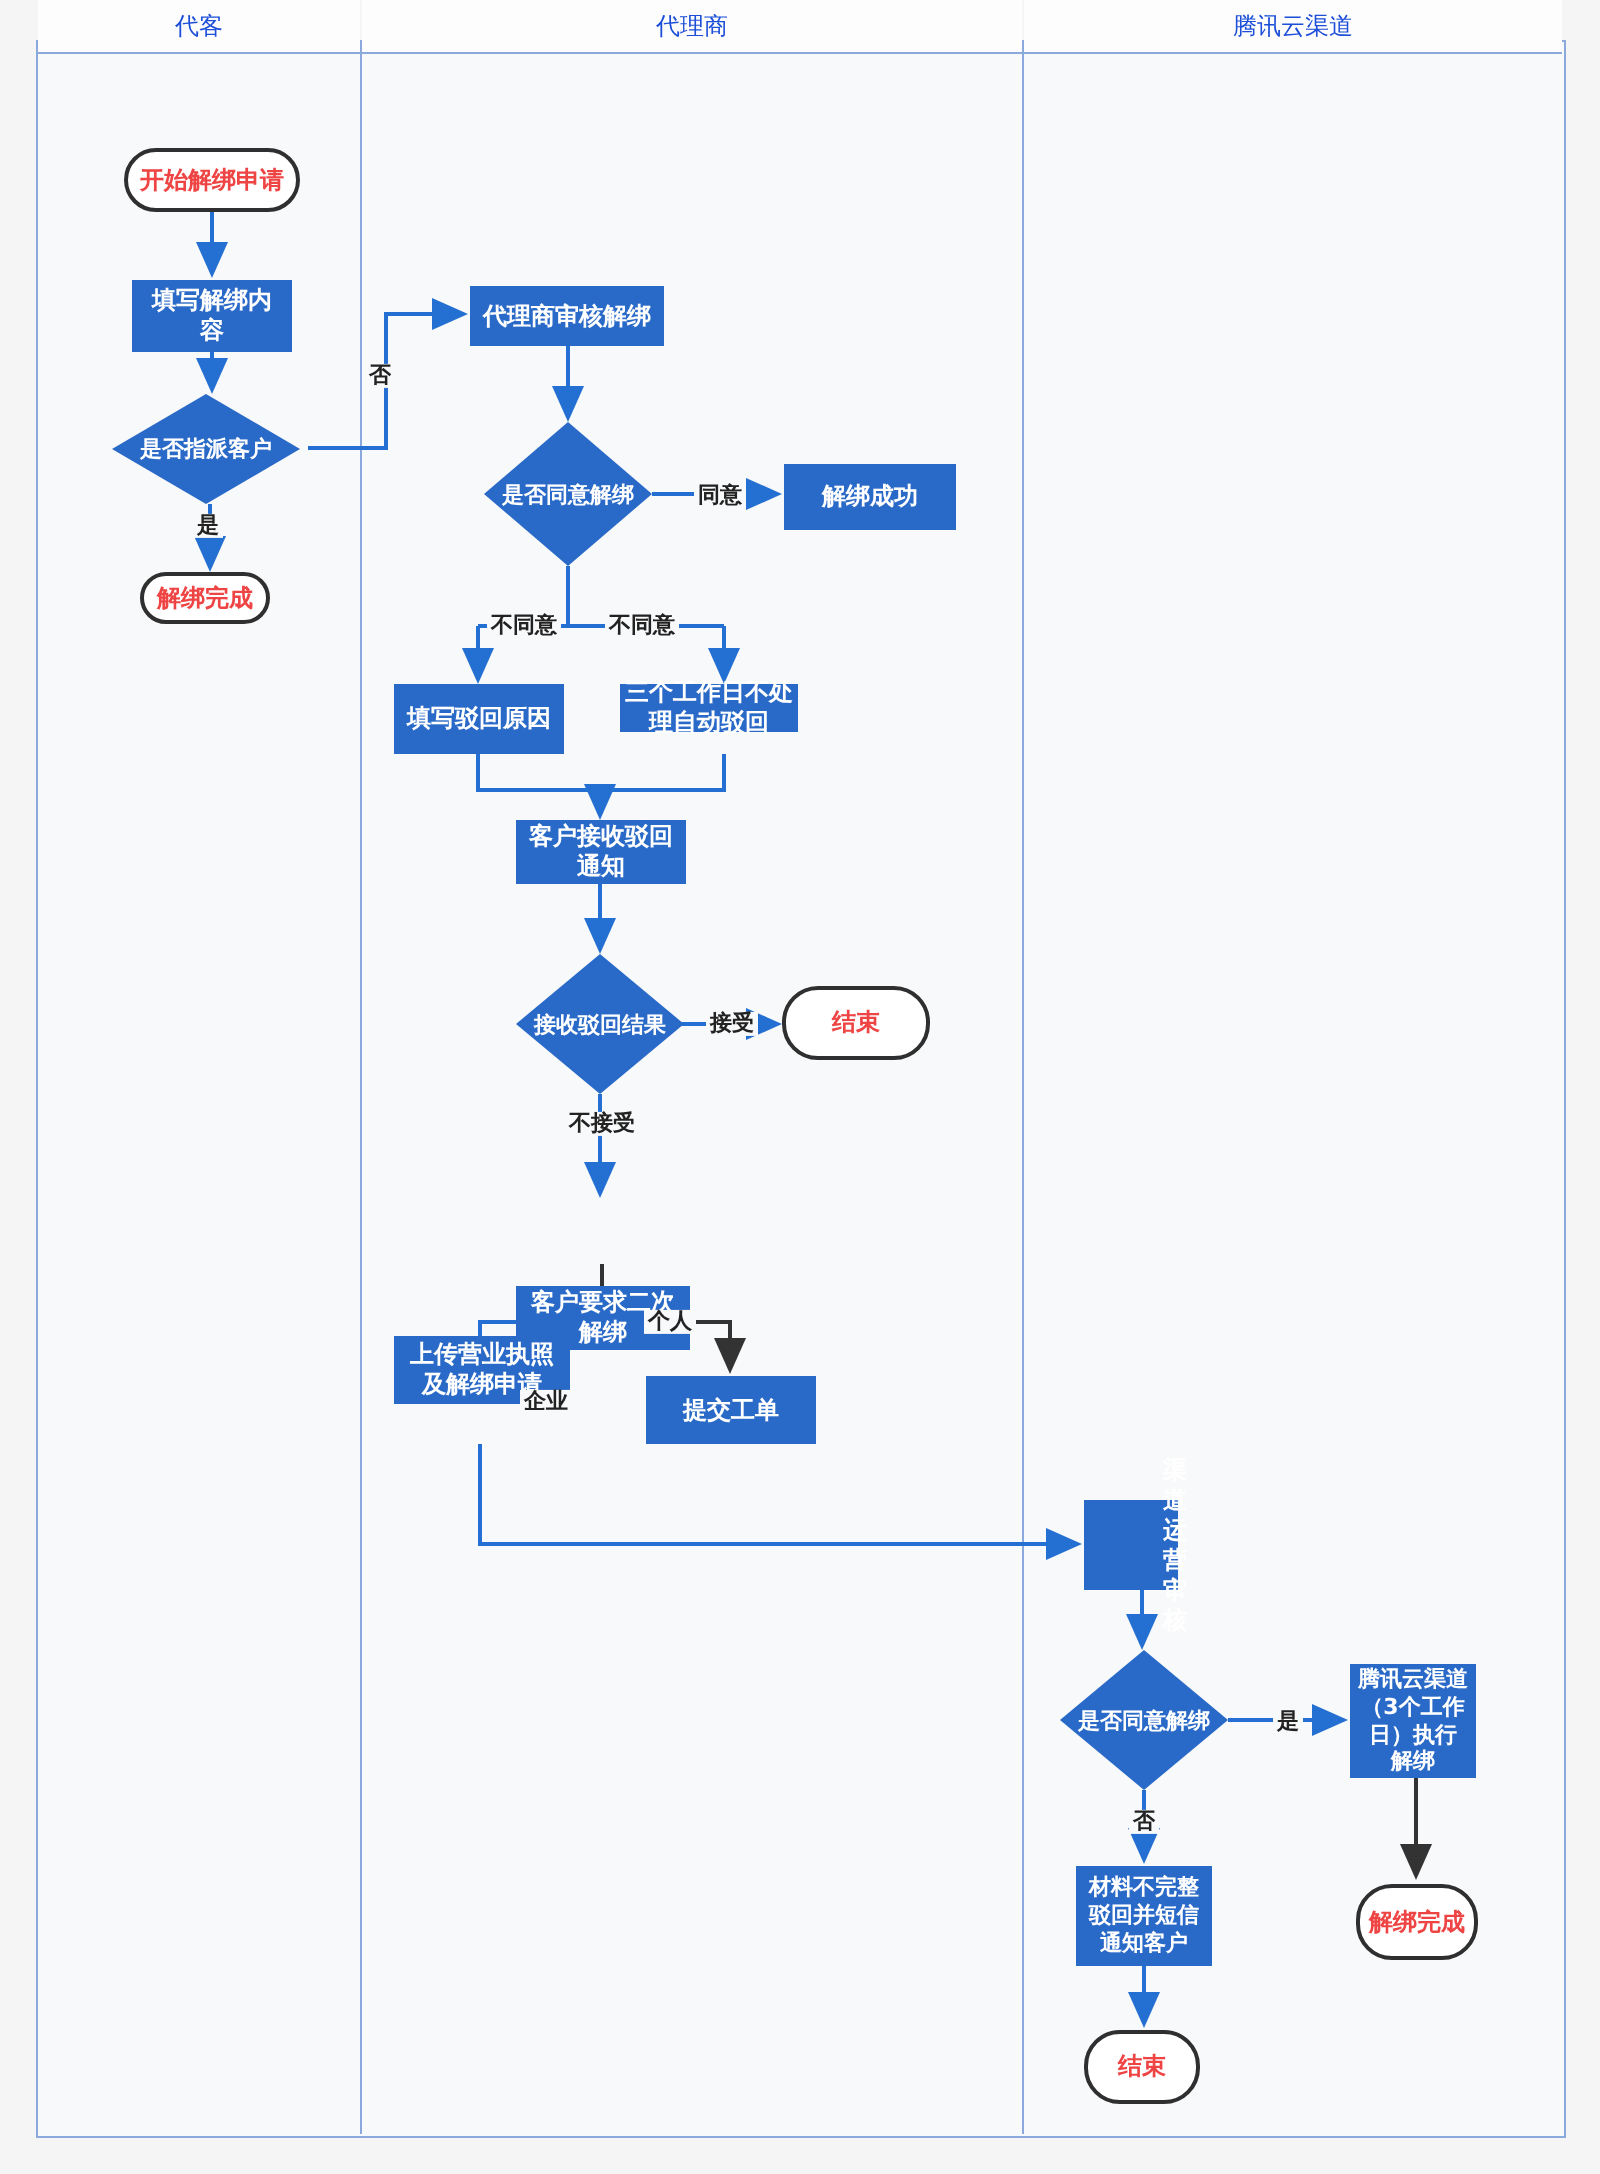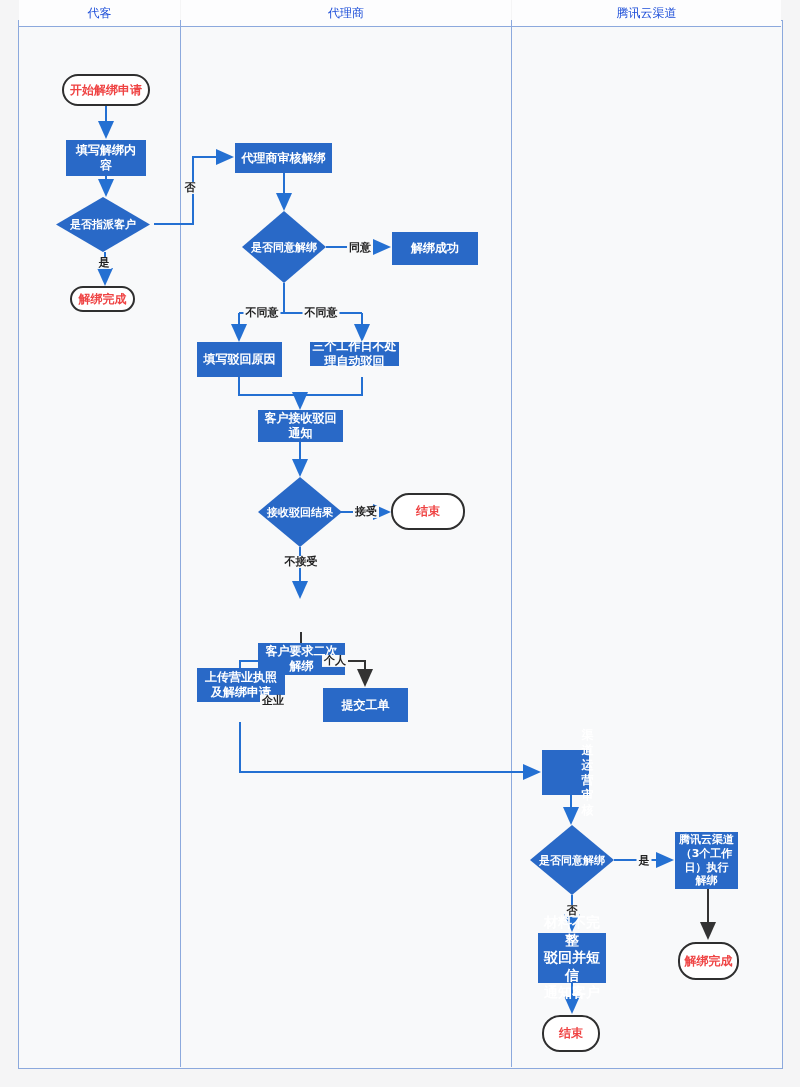--- a/index.html
+++ b/index.html
@@ -119,21 +119,21 @@
 <div class="node proc" style="left:323px;top:688px;width:85px;height:34px;">提交工单</div>
 
 <div class="node proc" style="left:542px;top:750px;width:47px;height:45px;padding-left:44px;">渠道运营
 审核</div>
 <div class="node diamond" style="left:530px;top:825px;width:84px;height:70px;">是否同意解绑</div>
 <div class="node proc" style="left:675px;top:832px;width:63px;height:57px;font-size:11px;">腾讯云渠道
 （3个工作
 日）执行
 解绑</div>
 <div class="node term" style="left:678px;top:942px;width:61px;height:38px;border-radius:18px;">解绑完成</div>
-<div class="node proc" style="left:538px;top:933px;width:68px;height:50px;font-size:14px;">材料不完整
+<div class="node proc" style="left:538px;top:933px;width:68px;height:50px;font-size:11px;">材料不完整
 驳回并短信
 通知客户</div>
 <div class="node term" style="left:542px;top:1015px;width:58px;height:37px;border-radius:18px;">结束</div>
 
 <span class="elabel" style="left:190px;top:188px;">否</span>
 <span class="elabel" style="left:104px;top:263px;">是</span>
 <span class="elabel" style="left:360px;top:248px;">同意</span>
 <span class="elabel" style="left:262px;top:313px;">不同意</span>
 <span class="elabel" style="left:321px;top:313px;">不同意</span>
 <span class="elabel" style="left:366px;top:512px;">接受</span>

